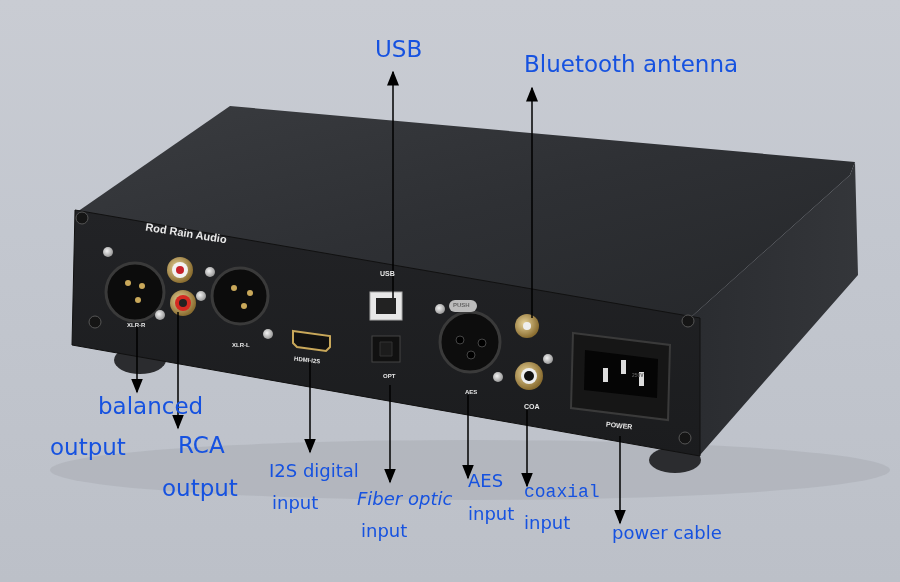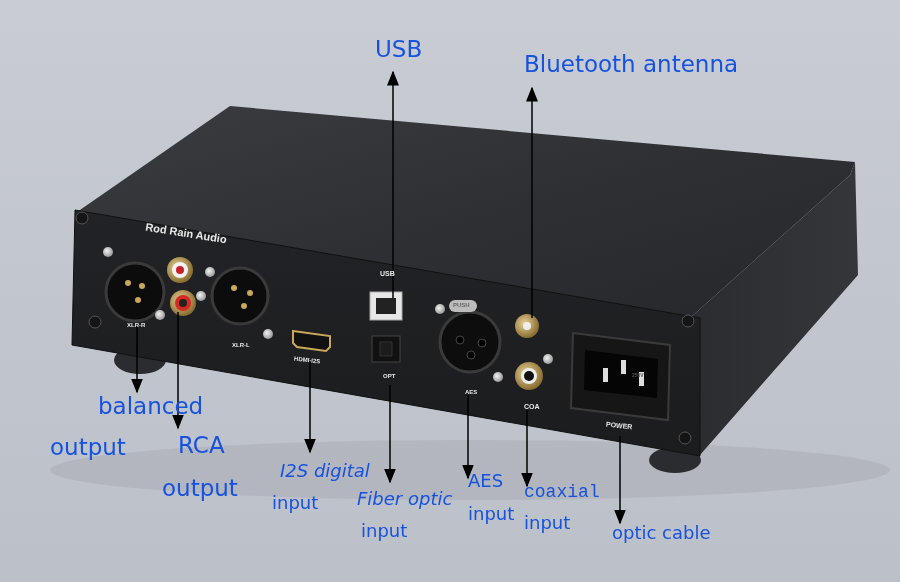--- a/index.html
+++ b/index.html
@@ -150,26 +150,26 @@
 
   <div class="label lbl-lg" style="left:375px;top:38px;">USB</div>
   <div class="label lbl-lg" style="left:524px;top:53px;">Bluetooth antenna</div>
 
   <div class="label lbl-lg" style="left:50px;top:395px;margin-left:48px;">balanced</div>
   <div class="label lbl-lg" style="left:50px;top:436px;">output</div>
 
   <div class="label lbl-lg" style="left:178px;top:434px;">RCA</div>
   <div class="label lbl-lg" style="left:162px;top:477px;">output</div>
 
-  <div class="label lbl-md" style="left:280px;top:462px;font-style:italic;">I2S digital</div>
+  <div class="label lbl-md" style="left:269px;top:462px;">I2S digital</div>
   <div class="label lbl-md" style="left:272px;top:494px;">input</div>
 
   <div class="label lbl-md" style="left:357px;top:490px;font-style:italic;">Fiber optic</div>
   <div class="label lbl-md" style="left:361px;top:522px;">input</div>
 
   <div class="label lbl-md" style="left:468px;top:472px;">AES</div>
   <div class="label lbl-md" style="left:468px;top:505px;">input</div>
 
   <div class="label lbl-md" style="left:524px;top:483px;font-family:Liberation Mono, monospace;">coaxial</div>
   <div class="label lbl-md" style="left:524px;top:514px;">input</div>
 
-  <div class="label lbl-md" style="left:612px;top:524px;">optic cable</div>
+  <div class="label lbl-md" style="left:612px;top:524px;">power cable</div>
 </div>
 
 </body></html>

